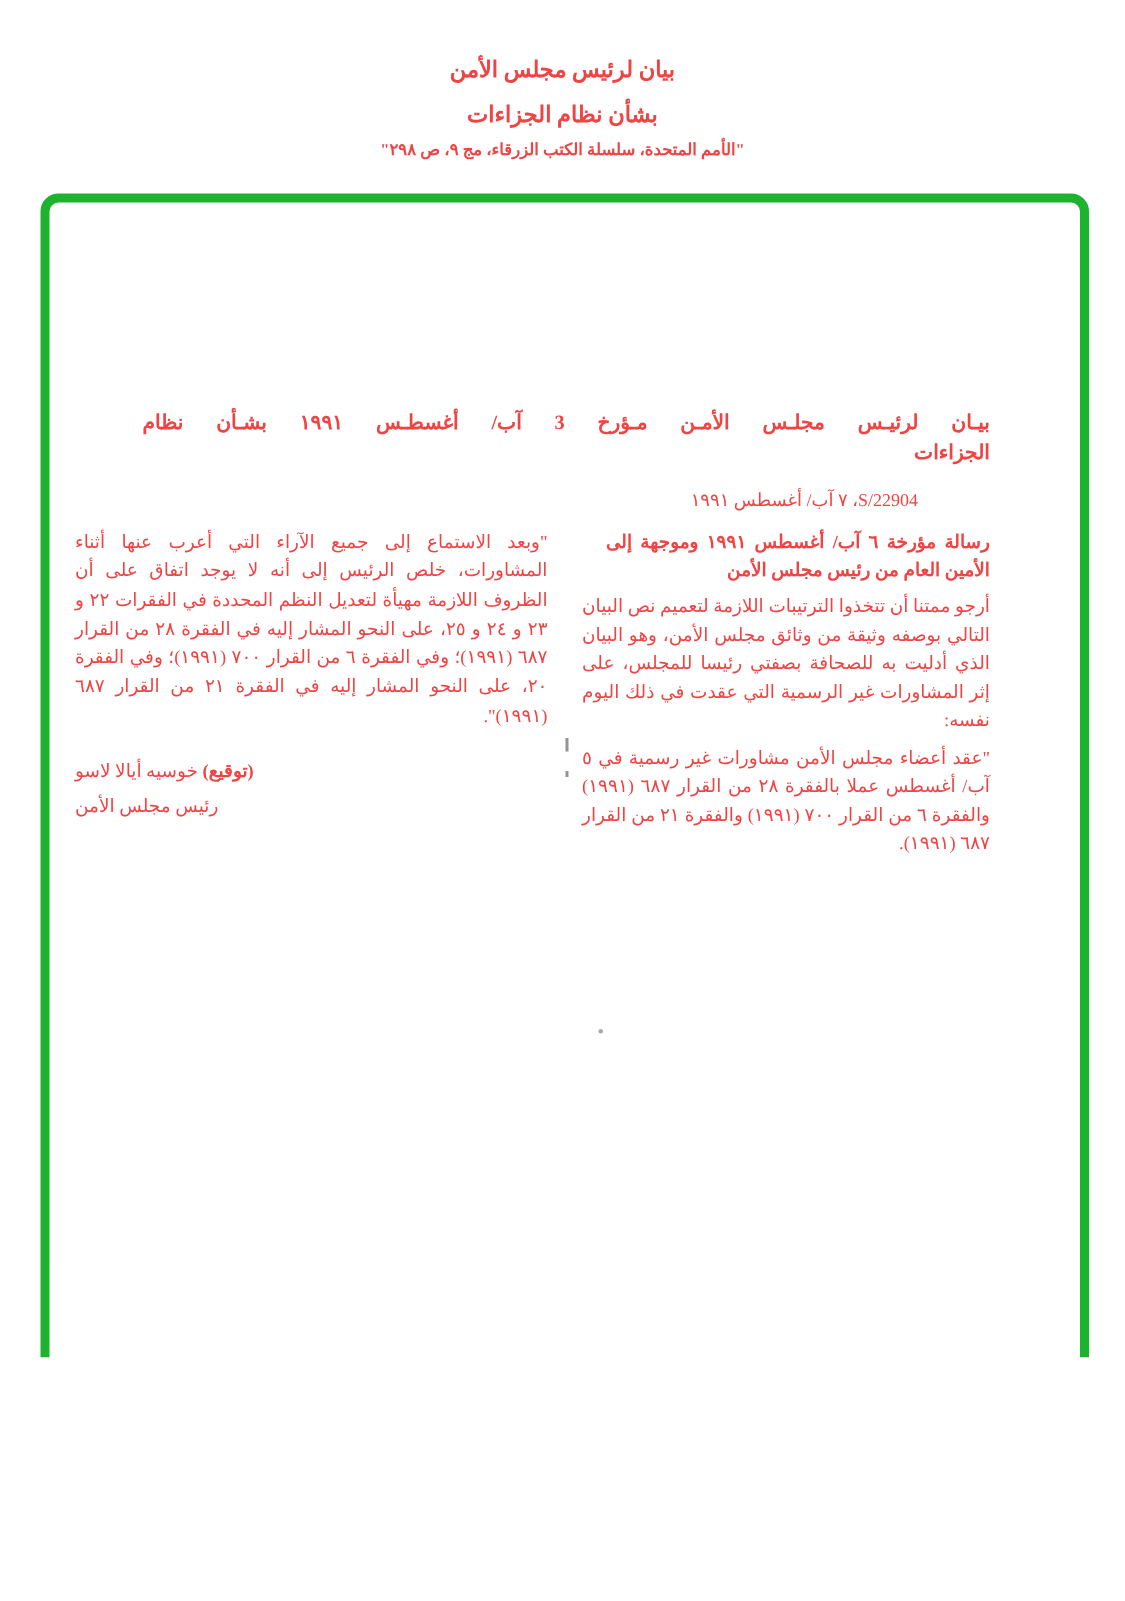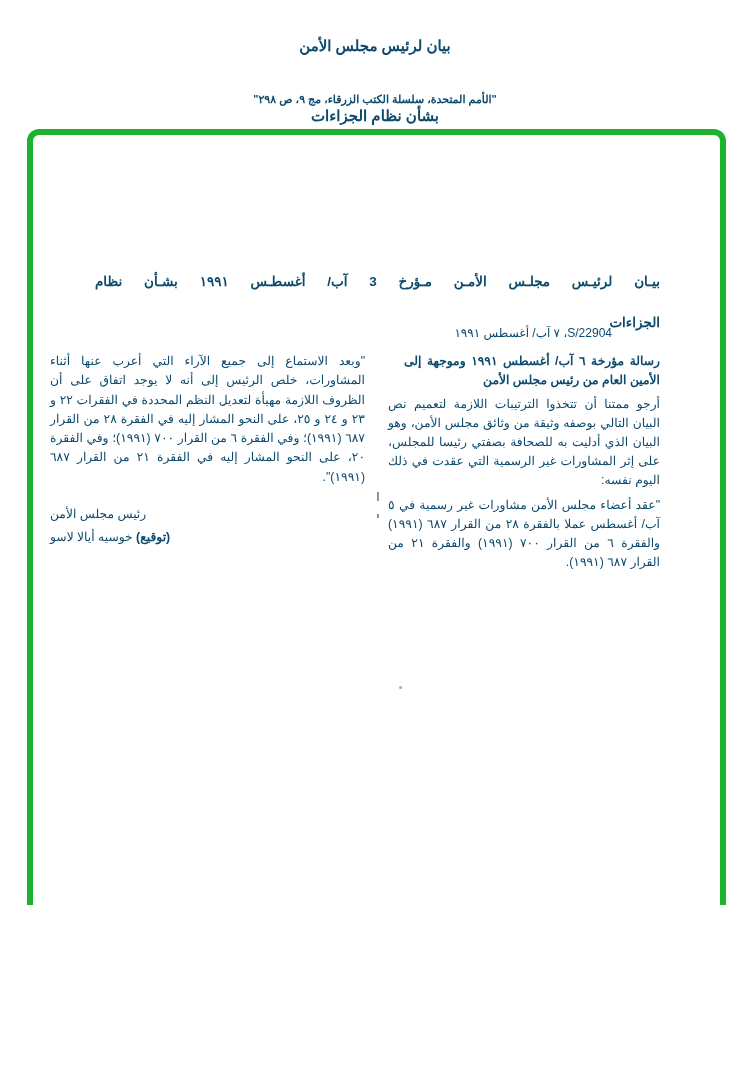--- a/index.html
+++ b/index.html
@@ -1,51 +1,51 @@
 <!DOCTYPE html>
 <html><head>
 <meta charset="utf-8">
 <style>
   html,body { margin:0; padding:0; background:#ffffff; }
   #page {
     position:relative;
     width:750px; height:905px;
     background:#ffffff;
     overflow:hidden;
-    font-family:Liberation Sans, sans-serif;
-    color:#0c4a6e;
+    font-family:Liberation Serif, serif;
+    color:#ef4444;
   }
   .centered-line {
     position:absolute; left:0; width:750px;
     text-align:center; direction:rtl;
     font-weight:bold;
   }
   .hdr1 { top:37px;  font-size:15px; }
-  .hdr2 { top:67px;  font-size:15px;margin-top:40px; }
+  .hdr2 { top:67px;  font-size:15px; }
   .hdr3 { top:93px;  font-size:11px; letter-spacing:0.2px; }
 
   .frame {
     position:absolute;
     left:27px; top:129px;
     width:687px; height:848px;
     border:6px solid #1db32f;
     border-radius:12px;
     background:#ffffff;
   }
 
   .doc-title {
     position:absolute;
     left:95px; top:272px; width:565px;
     direction:rtl;
     font-weight:bold;
     font-size:13.5px;
     line-height:20px;
   }
   .doc-title .t-line1 { text-align:justify; text-align-last:justify; }
-  .doc-title .t-line2 { text-align:right;margin-top:21px; }
+  .doc-title .t-line2 { text-align:right; }
 
   .doc-ref {
     position:absolute;
     top:326px; right:138px;
     direction:rtl;
     font-size:12px;
     white-space:nowrap;
   }
 
   .col-right {
@@ -105,25 +105,25 @@
 
   <div class="col-right">
     <p class="letter-heading">رسالة مؤرخة ٦ آب/ أغسطس ١٩٩١ وموجهة إلى الأمين العام من رئيس مجلس الأمن</p>
     <p class="para">أرجو ممتنا أن تتخذوا الترتيبات اللازمة لتعميم نص البيان التالي بوصفه وثيقة من وثائق مجلس الأمن، وهو البيان الذي أدليت به للصحافة بصفتي رئيسا للمجلس، على إثر المشاورات غير الرسمية التي عقدت في ذلك اليوم نفسه:</p>
     <p class="para">"عقد أعضاء مجلس الأمن مشاورات غير رسمية في ٥ آب/ أغسطس عملا بالفقرة ٢٨ من القرار ٦٨٧ (١٩٩١) والفقرة ٦ من القرار ٧٠٠ (١٩٩١) والفقرة ٢١ من القرار ٦٨٧ (١٩٩١).</p>
   </div>
 
   <div class="col-left">
     <p class="para">"وبعد الاستماع إلى جميع الآراء التي أعرب عنها أثناء المشاورات، خلص الرئيس إلى أنه لا يوجد اتفاق على أن الظروف اللازمة مهيأة لتعديل النظم المحددة في الفقرات ٢٢ و ٢٣ و ٢٤ و ٢٥، على النحو المشار إليه في الفقرة ٢٨ من القرار ٦٨٧ (١٩٩١)؛ وفي الفقرة ٦ من القرار ٧٠٠ (١٩٩١)؛ وفي الفقرة ٢٠، على النحو المشار إليه في الفقرة ٢١ من القرار ٦٨٧ (١٩٩١)".</p>
     <div class="signature">
-      <div>رئيس مجلس الأمن</div>
       <div>
         <span class="sig-label">(توقيع)</span>
         <span>خوسيه أيالا لاسو</span>
       </div>
+      <div>رئيس مجلس الأمن</div>
     </div>
   </div>
 
   <div class="artifact art1"></div>
   <div class="artifact art2"></div>
   <div class="artifact art3"></div>
 
 </div>
 
 </body></html>

